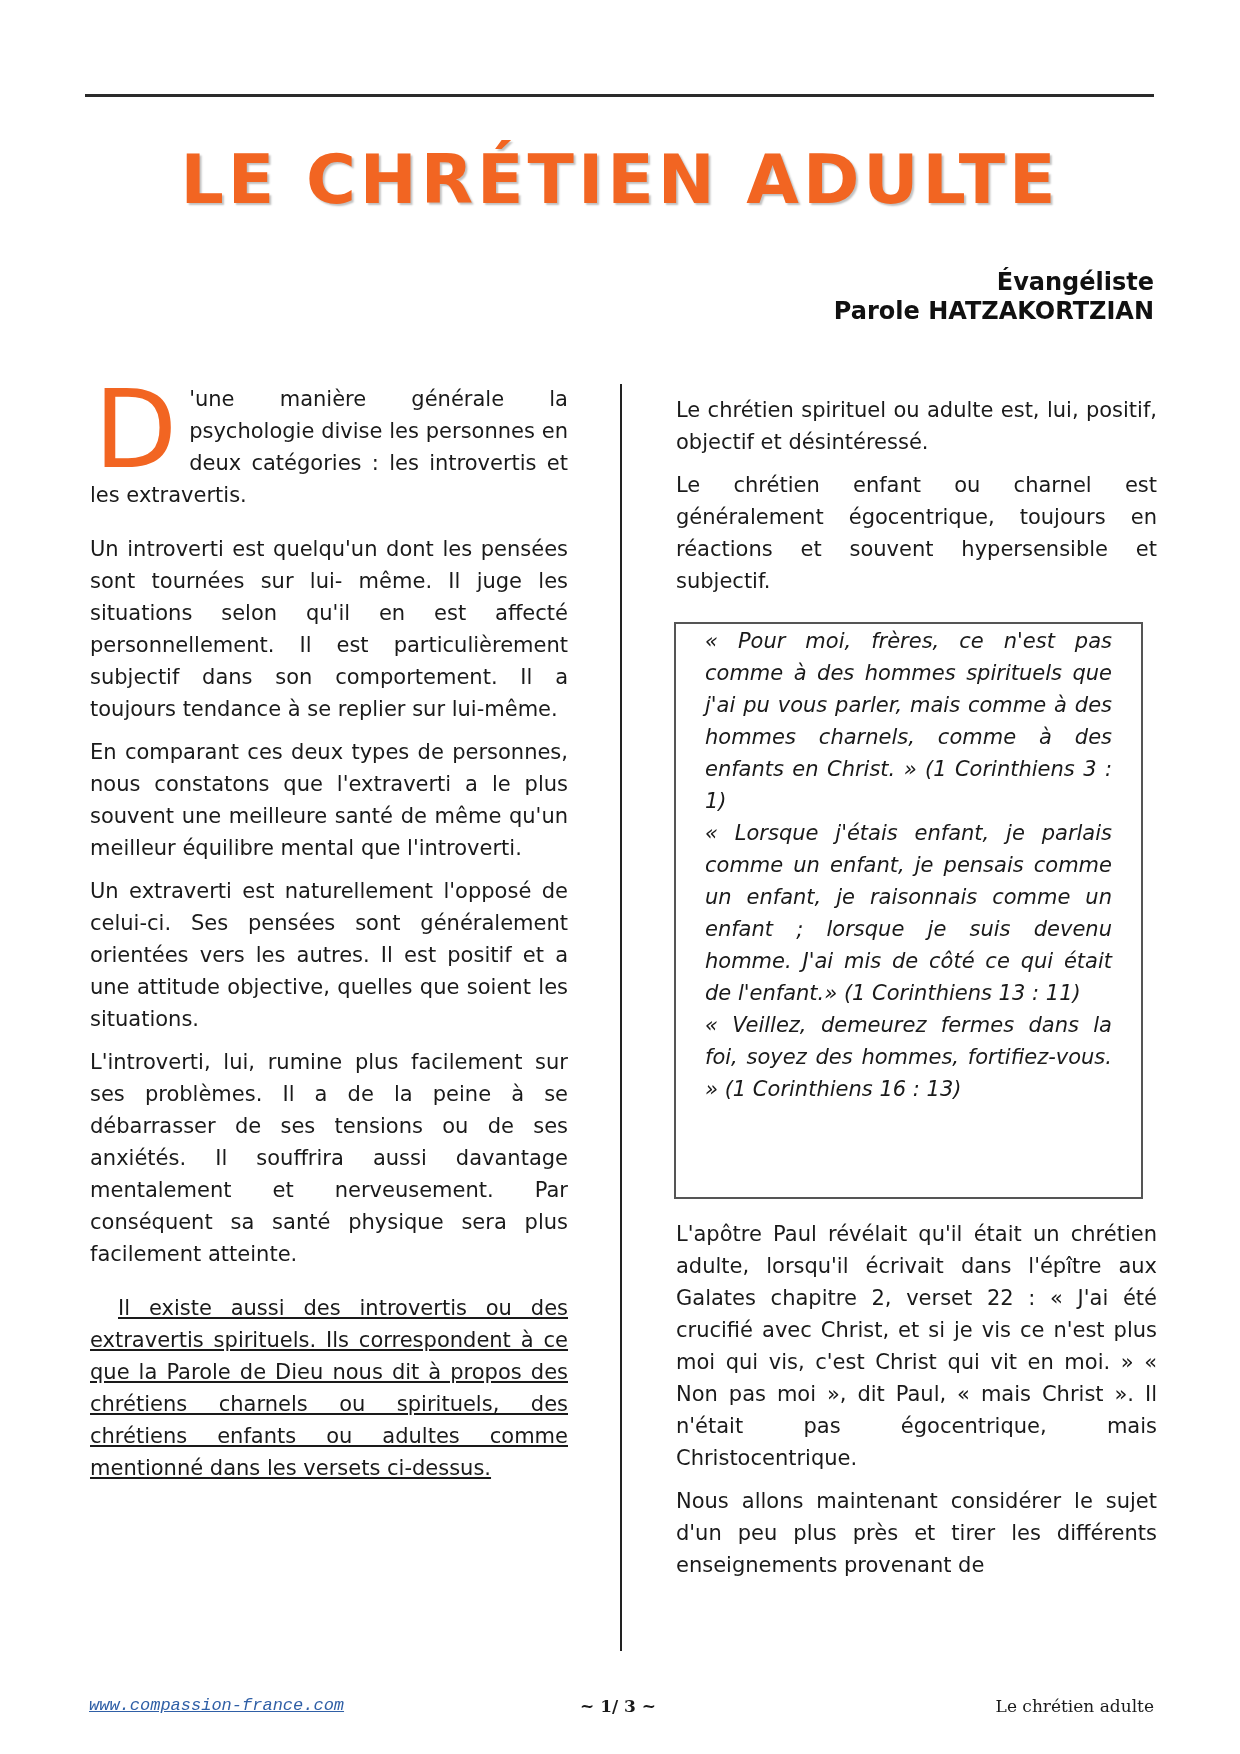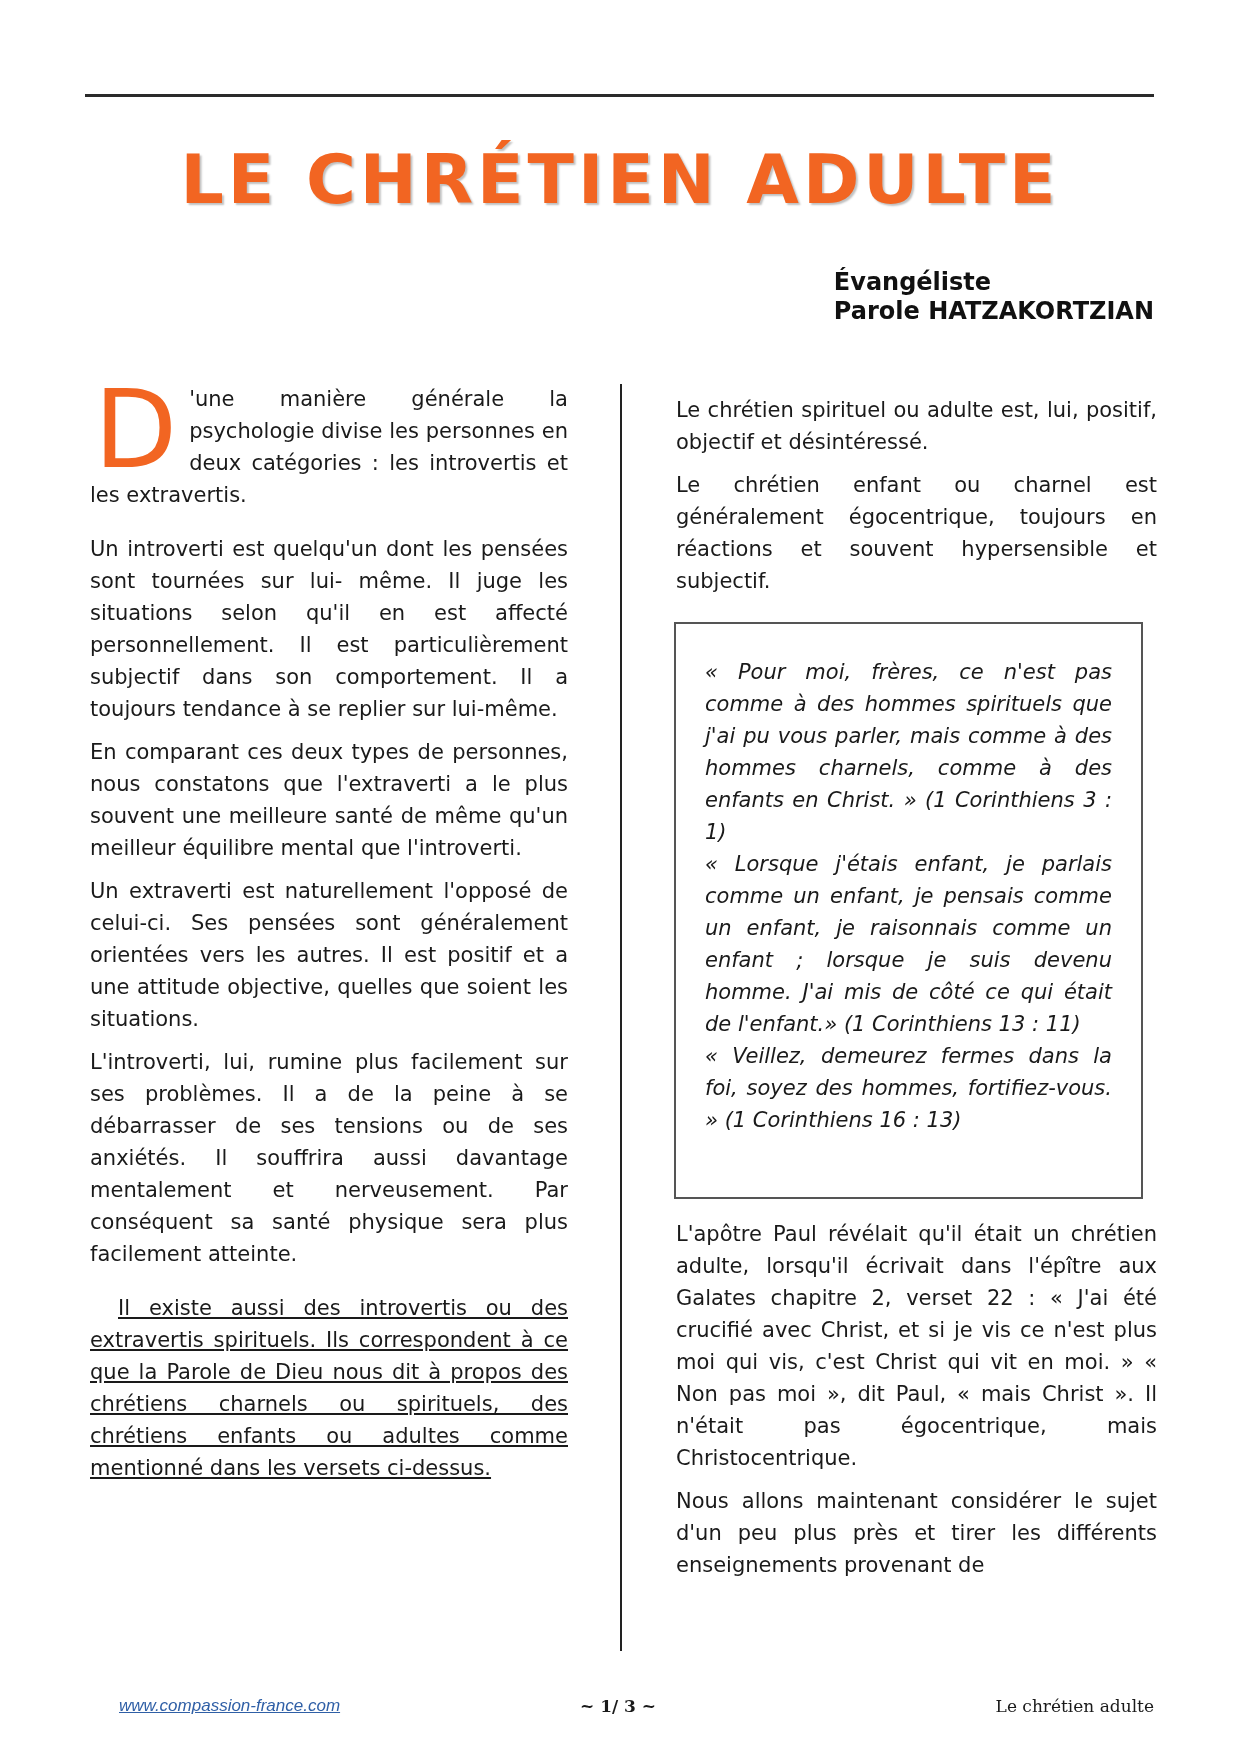--- a/index.html
+++ b/index.html
@@ -2,38 +2,38 @@
 <html><head>
 <meta charset="utf-8">
 <style>
   html, body { margin:0; padding:0; background:#ffffff; }
   body { width:1240px; height:1754px; position:relative; overflow:hidden;
          font-family:"DejaVu Sans", sans-serif; color:#1a1a1a; }
   .top-rule { position:absolute; left:85px; top:94px; width:1069px; height:3px; background:#2a2a2a; }
   .title { position:absolute; left:0; top:140px; width:1240px; text-align:center;
            font-family:"DejaVu Sans", sans-serif; font-weight:bold; font-size:68px;
            letter-spacing:4px; line-height:80px; text-shadow:2px 2px 2px rgba(0,0,0,0.25); }
-  .author { position:absolute; right:86px; top:268px; 
+  .author { position:absolute; right:86px; top:268px; text-align:right;
             font-weight:bold; font-size:24px; line-height:29px; color:#111; }
   .col { position:absolute; font-size:21px; line-height:32px; text-align:justify; }
   .col p { margin:0 0 11px 0; }
   .col-left { left:90px; top:383px; width:478px; }
   .col-right { left:676px; top:394px; width:481px; }
   .dropcap { float:left; font-size:108px; line-height:86px; margin:4px 12px 0 4px;
              font-family:"DejaVu Sans", sans-serif; font-weight:normal; }
   .indent { text-indent:28px;text-decoration:underline; }
   .gap-before { margin-top:22px !important; }
   .divider { position:absolute; left:620px; top:384px; width:2px; height:1267px; background:#222; }
   .quote-box { position:absolute; left:674px; top:622px; width:469px; height:577px;
-               border:2px solid #555; box-sizing:border-box; padding:32px 29px 0 29px;
+               border:2px solid #555; box-sizing:border-box; padding:1px 29px 0 29px;
                font-style:italic; font-size:21px; line-height:32px; text-align:justify; }
   .quote-box p { margin:0; }
   .col-right2 { left:676px; top:1218px; width:481px; }
-  .footer-link { position:absolute; left:89px; top:1696px; font-family:Liberation Sans, sans-serif;
-                 font-style:italic; font-size:17px; text-decoration:underline;margin-left:30px; }
+  .footer-link { position:absolute; left:89px; top:1696px; font-family:Liberation Mono, monospace;
+                 font-style:italic; font-size:17px; text-decoration:underline; }
   .footer-page { position:absolute; left:580px; top:1696px; font-family:"DejaVu Serif", serif;
                  font-size:17px;font-weight:bold; }
   .footer-title { position:absolute; right:86px; top:1696px; font-family:"DejaVu Serif", serif;
                   font-size:17px; }
 </style>
 </head>
 <body>
 
 <div class="top-rule"></div>
 

